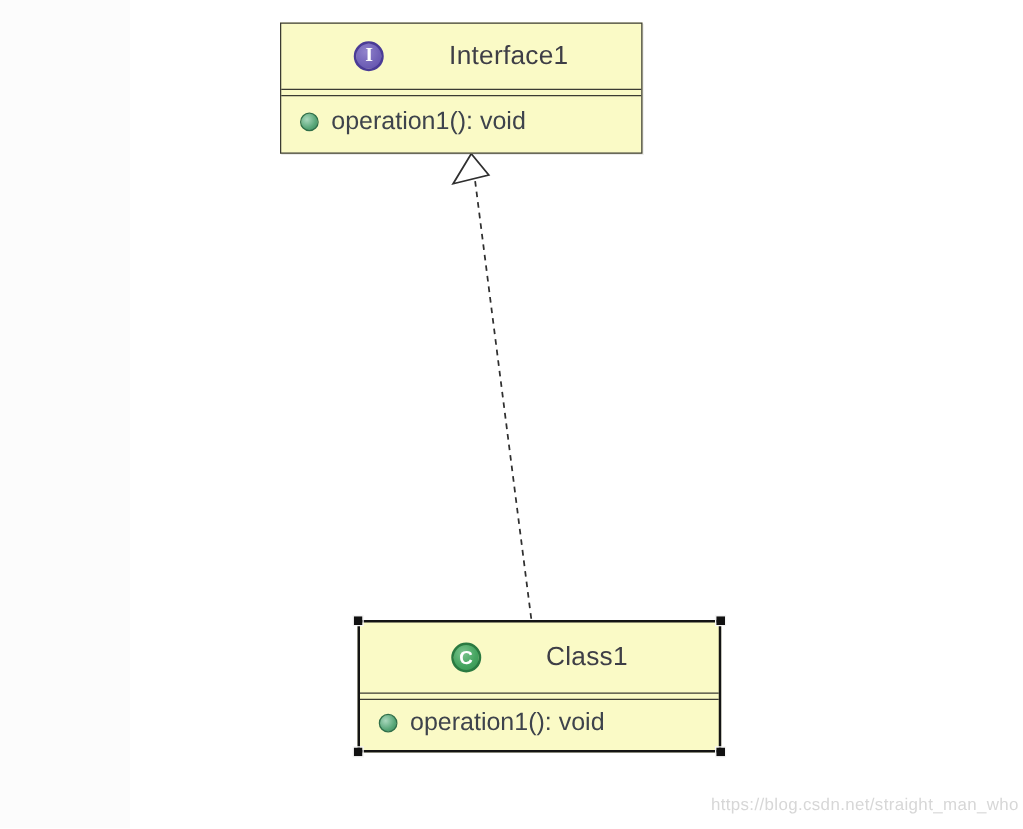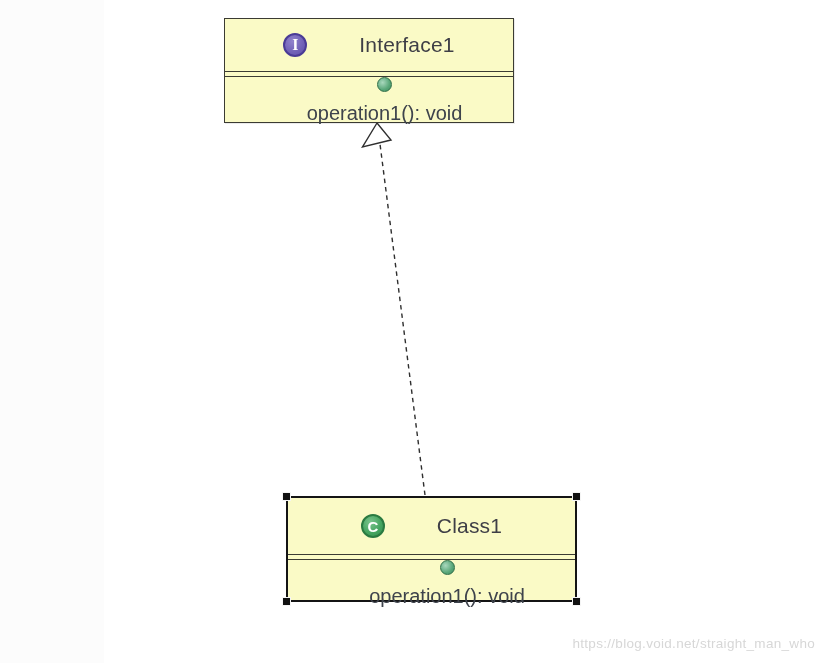--- a/index.html
+++ b/index.html
@@ -50,23 +50,22 @@
     margin-left: 44px;
   }
   .compartment-sep {
     height: 3.5px;
     border-top: 1.5px solid #3b3b33;
     border-bottom: 1.5px solid #3b3b33;
   }
   .ops-compartment {
     display: flex;
     align-items: center;
-    padding-left: 31px;
+    padding-left: 15px;
     gap: 10px;
-    flex-direction: column;
   }
   .node-interface .ops-compartment { height: 42px; }
   .node-class .ops-compartment { height: 37px; }
   .op-signature {
     font-size: 20px;
     color: #3e434c;
   }
   
   .badge-icon {
     width: 24px; height: 24px;
@@ -163,15 +162,15 @@
       <span class="badge-icon badge-class">C</span>
       <span class="node-name">Class1</span>
     </div>
     <div class="compartment-sep"></div>
     <div class="ops-compartment">
       <span class="visibility-dot"></span>
       <span class="op-signature">operation1(): void</span>
     </div>
   </div>
 
-  <div class="watermark">https://blog.void.net/straight_man_who</div>
+  <div class="watermark">https://blog.csdn.net/straight_man_who</div>
 
 </div>
 
 </body></html>

